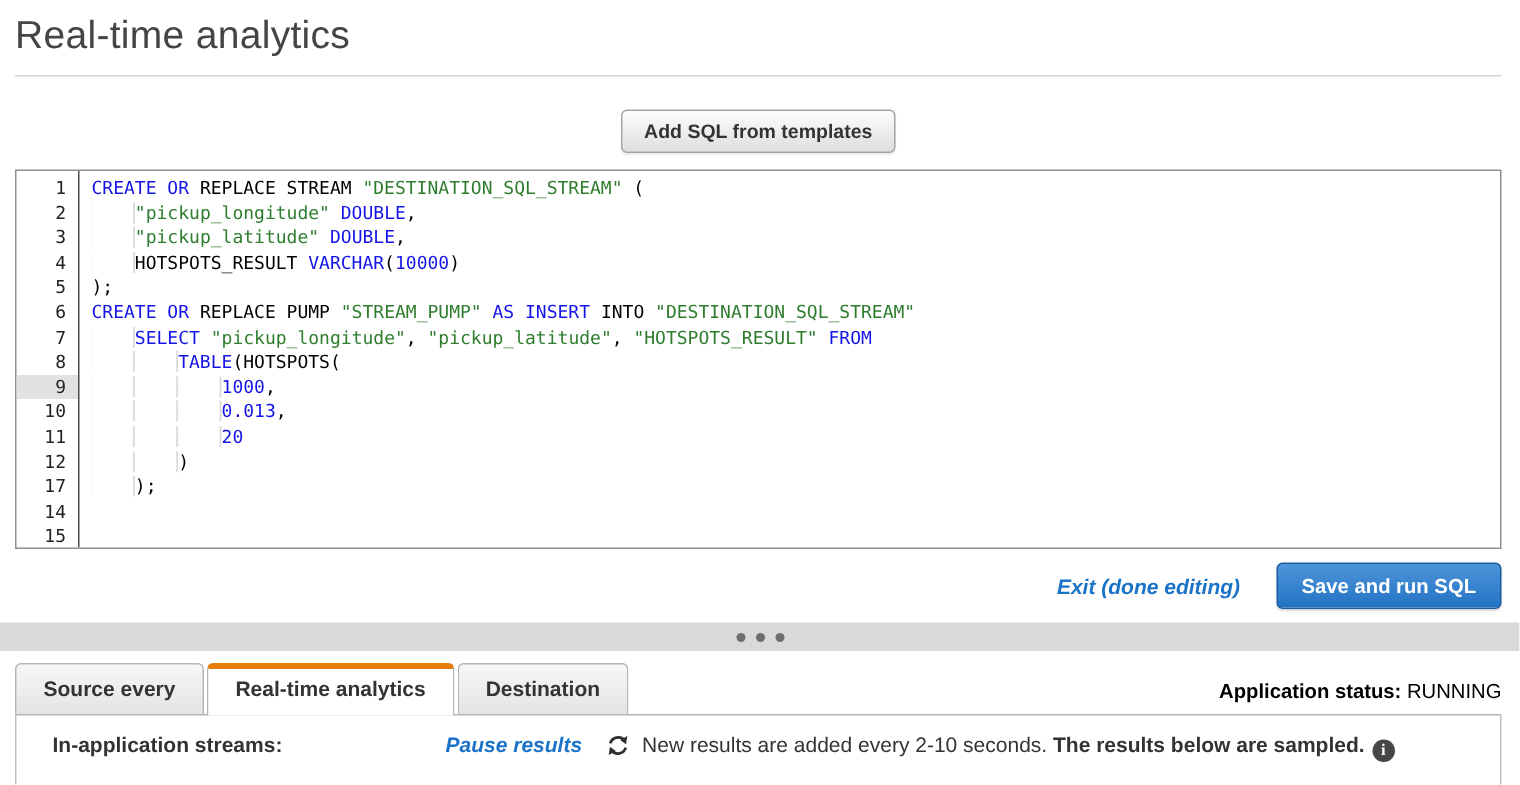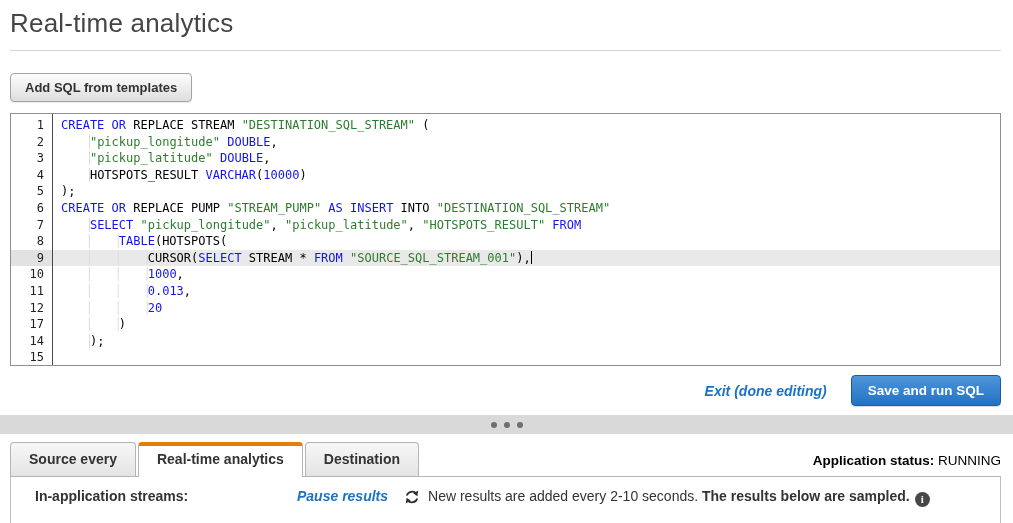--- a/index.html
+++ b/index.html
@@ -6,21 +6,21 @@
   html,body { width:1013px; height:523px; overflow:hidden; background:#fff;
               font-family:"Liberation Sans", sans-serif; color:#333; }
   .wrap { padding: 8px 12px 0 10px; }
 
   
   .page-title { font-size:26px; font-weight:400; color:#454545; letter-spacing:0.2px; }
   .title-rule { border:none; border-top:1px solid #d5d5d5; margin:11px 0 0 0; }
   .page-desc { font-size:13.5px; color:#333; margin-top:9px; white-space:nowrap; }
 
   
-  .btn-row { display:flex; justify-content:space-between; margin-top:22px; }
+  .btn-row { display:flex; justify-content:center; margin-top:22px; }
   .btn-gray {
     display:inline-block; font-size:13px; font-weight:bold; color:#333;
     background:linear-gradient(180deg,#fdfdfd,#dedede);
     border:1px solid #a3a3a3; border-radius:4px; padding:6px 14px;
     box-shadow:0 1px 1px rgba(0,0,0,.08); cursor:pointer;
   }
 
   
   .editor {
     margin-top:11px; border:1px solid #8f8f8f; background:#fff;
@@ -115,21 +115,20 @@
       </div>
     <div class="code">
         <div class="cl"><span class="k">CREATE OR</span><span class="p"> REPLACE STREAM </span><span class="s">"DESTINATION_SQL_STREAM"</span><span class="p"> (</span></div>
         <div class="cl"><span class="w">    </span><span class="s">"pickup_longitude"</span><span class="p"> </span><span class="k">DOUBLE</span><span class="p">,</span></div>
         <div class="cl"><span class="w">    </span><span class="s">"pickup_latitude"</span><span class="p"> </span><span class="k">DOUBLE</span><span class="p">,</span></div>
         <div class="cl"><span class="w">    </span><span class="p">HOTSPOTS_RESULT </span><span class="k">VARCHAR</span><span class="p">(</span><span class="k">10000</span><span class="p">)</span></div>
         <div class="cl"><span class="p">);</span></div>
         <div class="cl"><span class="k">CREATE OR</span><span class="p"> REPLACE PUMP </span><span class="s">"STREAM_PUMP"</span><span class="p"> </span><span class="k">AS INSERT</span><span class="p"> INTO </span><span class="s">"DESTINATION_SQL_STREAM"</span></div>
         <div class="cl"><span class="w">    </span><span class="k">SELECT</span><span class="p"> </span><span class="s">"pickup_longitude"</span><span class="p">, </span><span class="s">"pickup_latitude"</span><span class="p">, </span><span class="s">"HOTSPOTS_RESULT"</span><span class="p"> </span><span class="k">FROM</span></div>
         <div class="cl"><span class="w">        </span><span class="k">TABLE</span><span class="p">(HOTSPOTS(</span></div>
-        <div class="cl act"><span class="w">            </span><span class="p">CURSOR(</span><span class="k">SELECT</span><span class="p"> STREAM * </span><span class="k">FROM</span><span class="p"> </span><span class="s">"SOURCE_SQL_STREAM_001"</span><span class="p">),</span><span class="caret"></span></div>
         <div class="cl"><span class="w">            </span><span class="k">1000</span><span class="p">,</span></div>
         <div class="cl"><span class="w">            </span><span class="k">0.013</span><span class="p">,</span></div>
         <div class="cl"><span class="w">            </span><span class="k">20</span></div>
         <div class="cl"><span class="w">        </span><span class="p">)</span></div>
         <div class="cl"><span class="w">    </span><span class="p">);</span></div>
         <div class="cl"></div>
       </div>
   </div>
 
   <div class="action-row">

